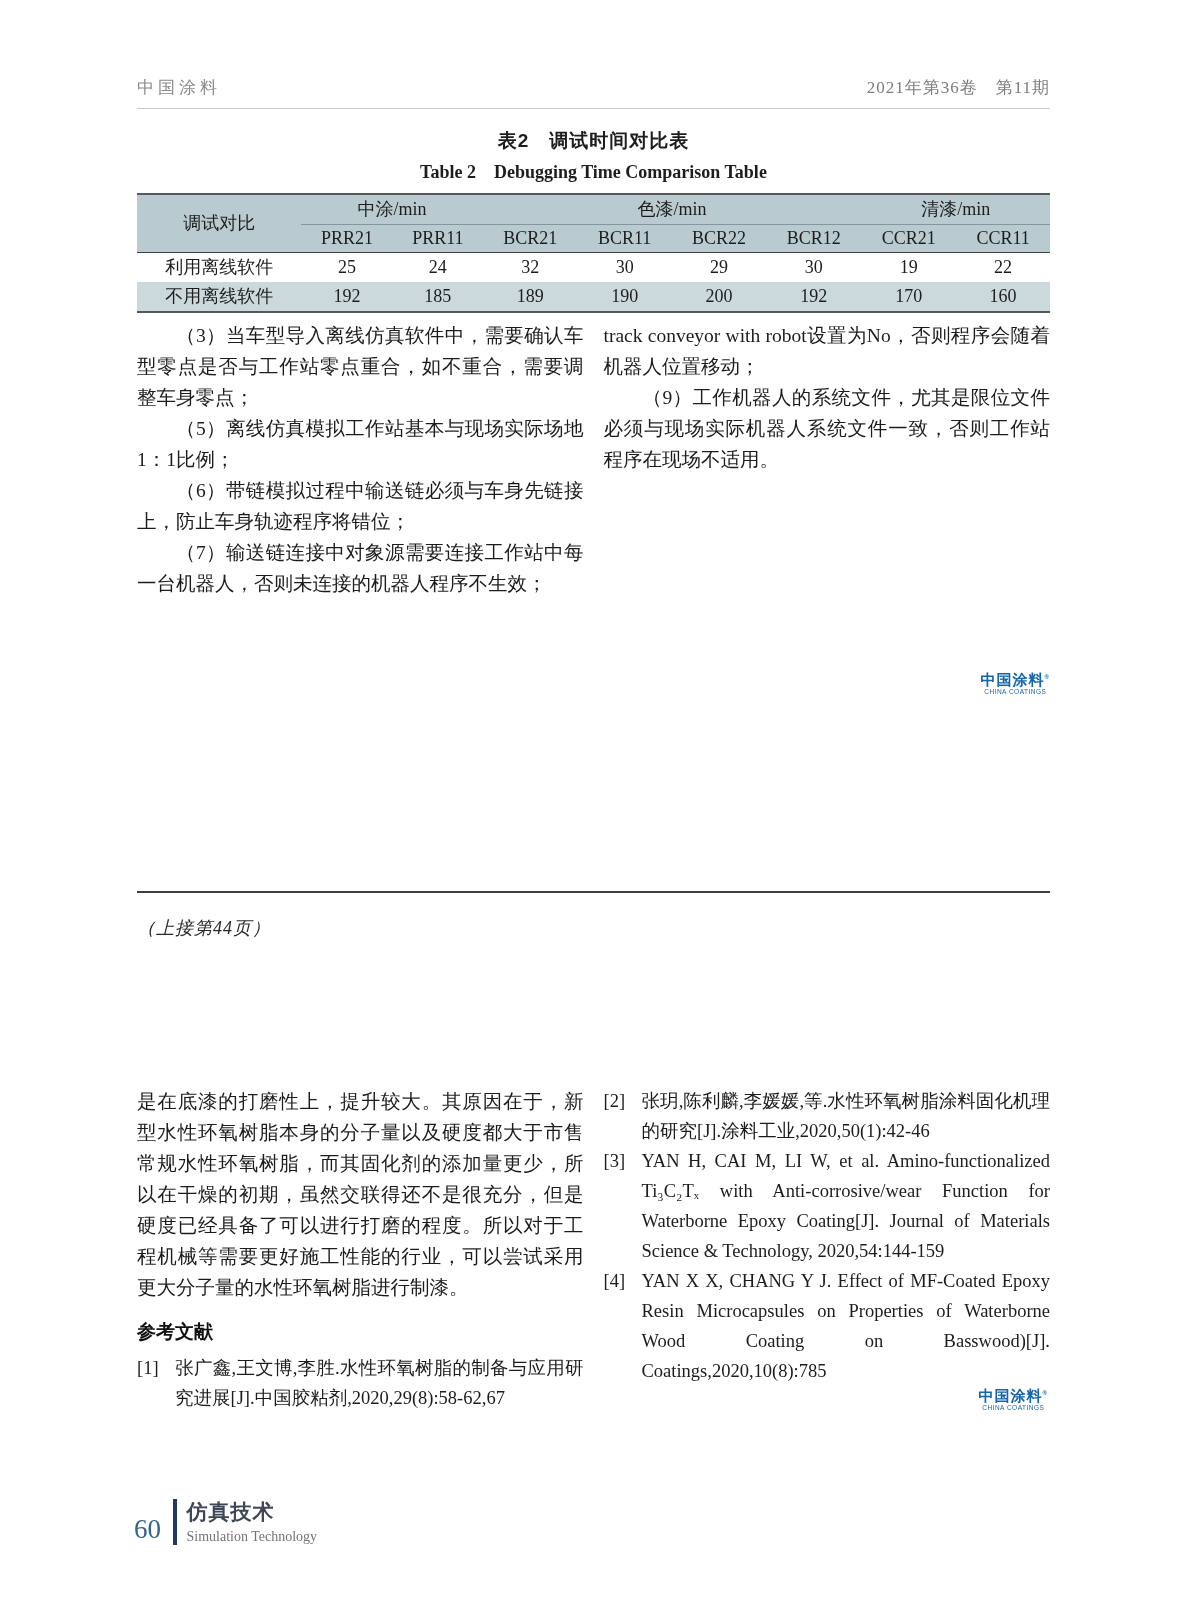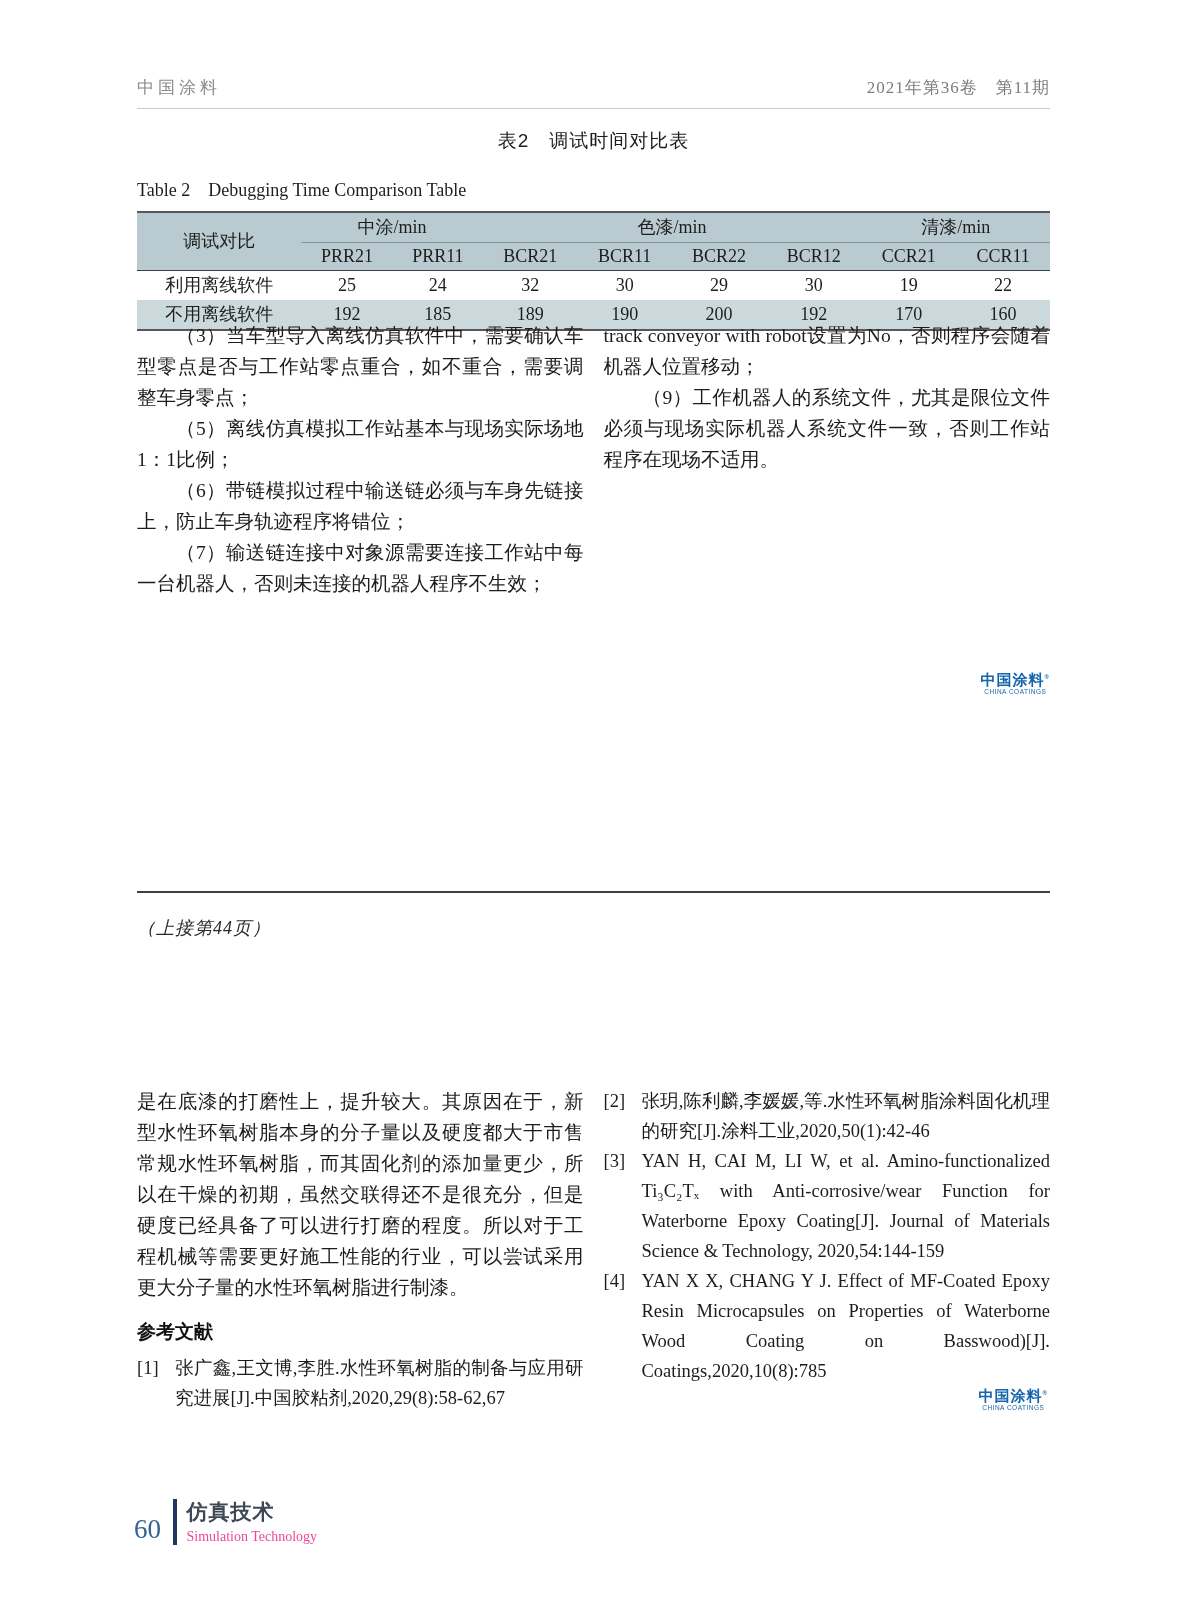--- a/index.html
+++ b/index.html
@@ -17,24 +17,24 @@
     padding-bottom:9px; border-bottom:1.5px solid #c9c9c9;
     font-size:17px; color: var(--muted, #8a8a8a);
   }
   .pg-header .journal { letter-spacing:4px; }
   .pg-header .issue   { letter-spacing:1px; color:#7d7d7d; }
 
   
   .table-sec { position:absolute; left:137px; right:137px; top:128px; }
   .t-title-zh {
     text-align:center; font-family:"Liberation Sans", sans-serif;
-    font-weight:normal; font-size:19px; letter-spacing:1px;
+    font-weight:bold; font-size:19px; letter-spacing:1px;
   }
   .t-title-en {
-    text-align:left; font-weight:normal; font-size:18px; margin-top:24px;
+    text-align:center; font-weight:bold; font-size:18px; margin-top:6px;
   }
   table.data-table {
     width:100%; margin-top:9px; border-collapse:collapse;
     border-top:2.5px solid #55585a; border-bottom:2.5px solid #55585a;
     font-size:18px;
   }
   table.data-table th, table.data-table td {
     padding:0; text-align:center; font-weight:normal; line-height:27px;
   }
   table.data-table thead { background: var(--table-header-bg, #b9cbd0); }
@@ -118,21 +118,21 @@
   }
   .fbar {
     width:3.5px; height:46px; background: var(--footer-bar, #1f3864);
     margin-right:10px;
   }
   .fcol { display:flex; flex-direction:column; justify-content:center; }
   .fzh {
     font-family:"Liberation Sans", sans-serif; font-weight:bold;
     font-size:21px; letter-spacing:1px; color:#3d4756;
   }
-  .fen { font-size:14px; color:#ec4899; margin-top:3px; }
+  .fen { font-size:14px; color:#737373; margin-top:3px; }
 </style>
 </head>
 <body>
 
 <div class="page">
 
   <div class="pg-header">
     <span class="journal">中国涂料</span>
     <span class="issue">2021年第36卷　第11期</span>
   </div>

